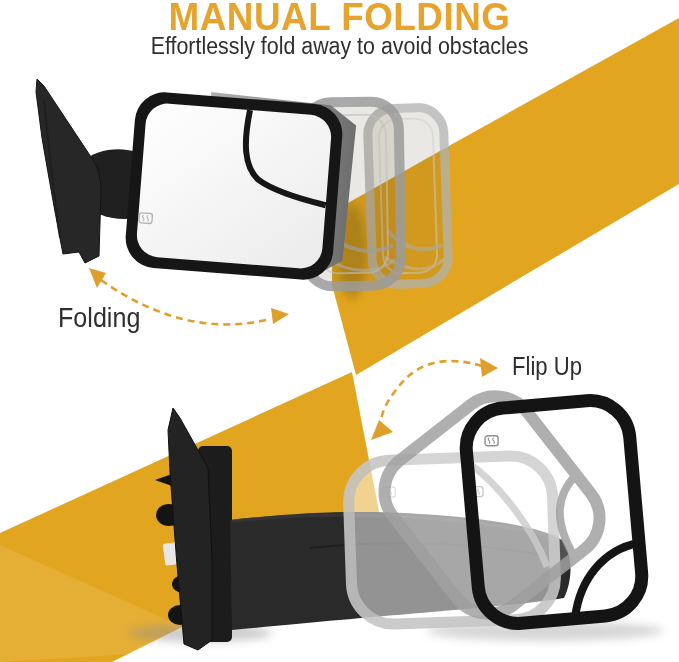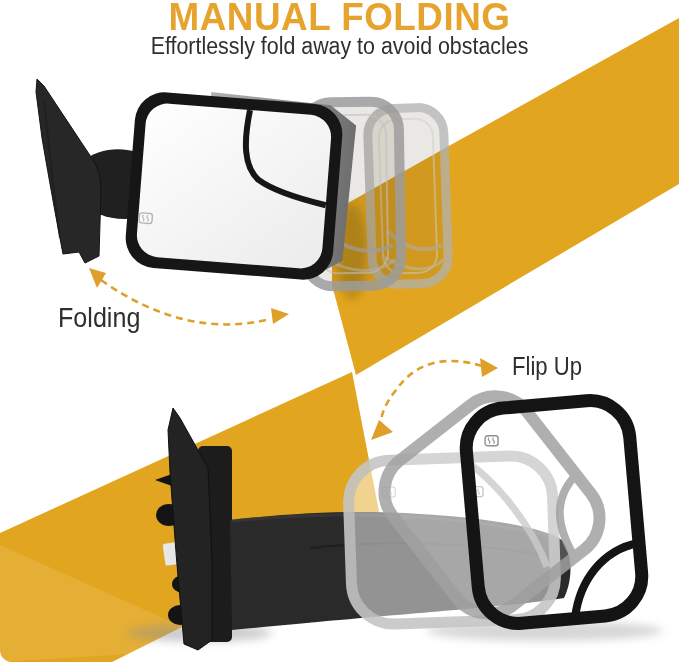--- a/index.html
+++ b/index.html
@@ -1,17 +1,17 @@
 <!DOCTYPE html>
 <html><head>
 <meta charset="utf-8">
 <style>
   html,body{margin:0;padding:0;background:#ffffff;}
   #stage{position:relative;width:679px;height:662px;overflow:hidden;background:#ffffff;
-         font-family:"Liberation Sans",sans-serif;border-radius:12px;}
+         font-family:"Liberation Sans",sans-serif;}
   #art{position:absolute;left:0;top:0;}
   .txt{position:absolute;white-space:nowrap;}
   .title{left:0;right:0;top:-4px;text-align:center;font-size:38px;font-weight:bold;
          letter-spacing:.5px;color:#E6A42F;transform:scaleX(.97);}
   .subtitle{left:0;right:0;top:33px;text-align:center;font-size:23px;color:#2F2F2F;
             transform:scaleX(.93);}
   .folding-label{left:58px;top:303px;font-size:27px;color:#2F2F2F;
                  transform:scaleX(.93);transform-origin:left top;}
   .flipup-label{left:512px;top:351px;font-size:26px;color:#2F2F2F;
                 transform:scaleX(.85);transform-origin:left top;}

